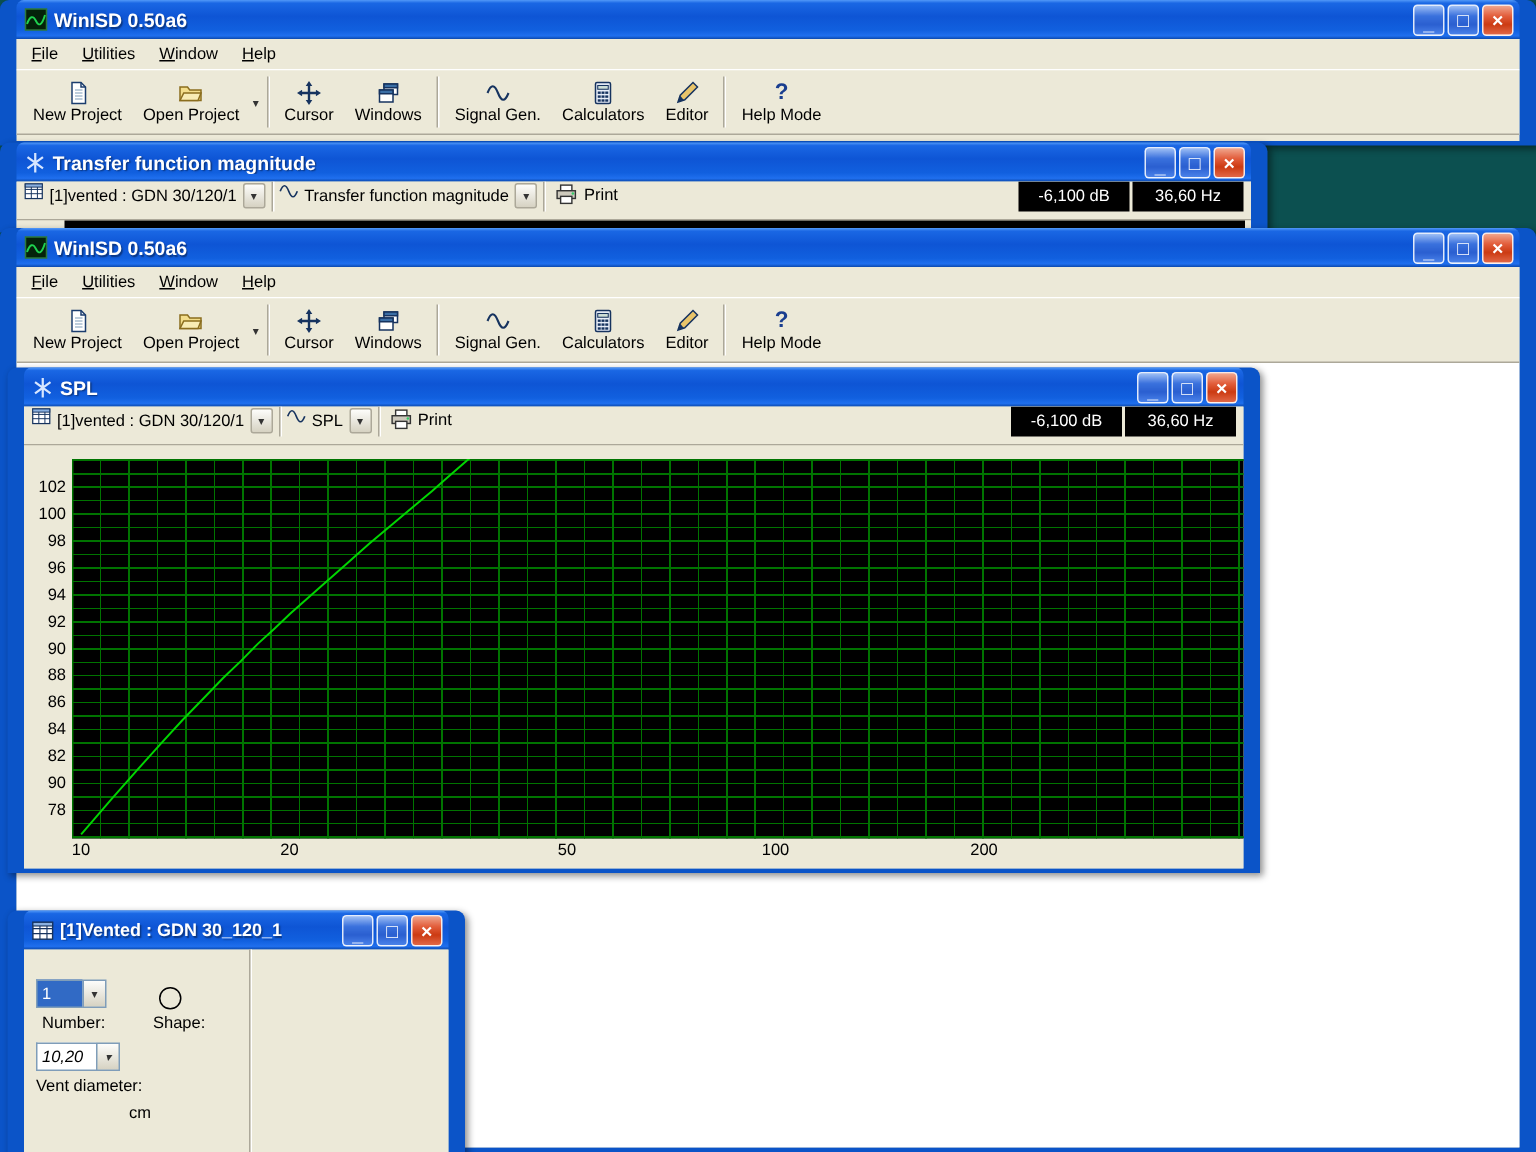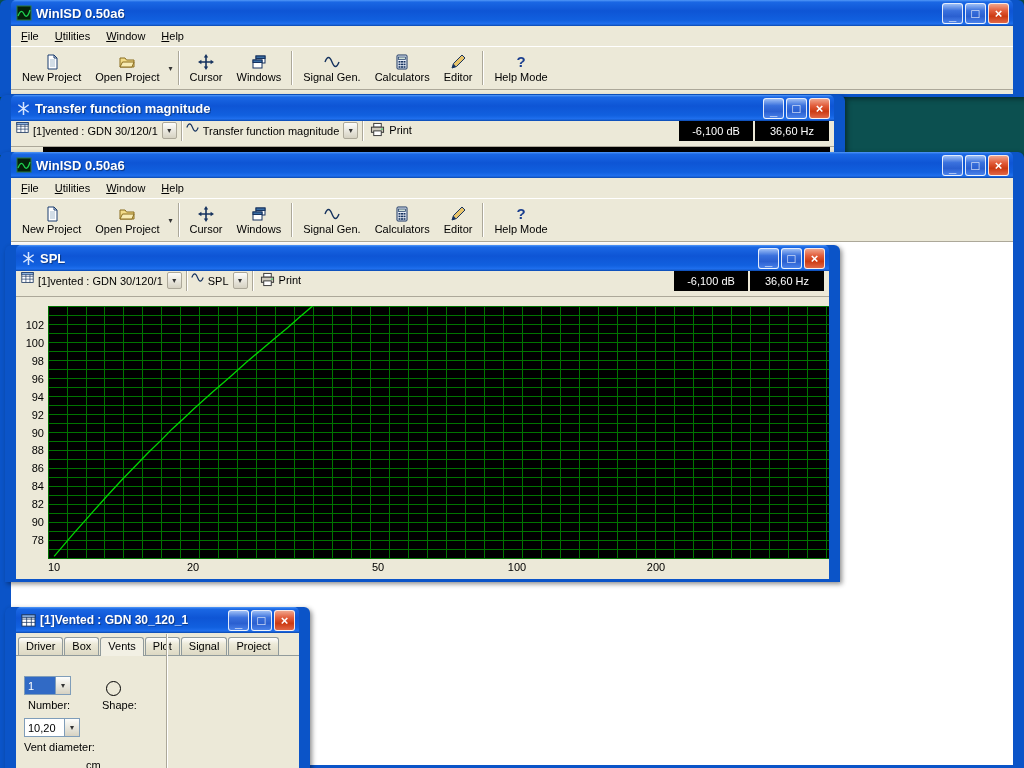--- a/index.html
+++ b/index.html
@@ -483,39 +483,31 @@
           </span>
         <span class="cap-btn">
             <span>□</span>
           </span>
         <span class="cap-btn close">
             <span>×</span>
           </span>
       </span>
     </div>
     <div class="win-body">
-      <div class="tabbar">
-        <span class="tab">Driver</span>
-        <span class="tab">Box</span>
-        <span class="tab active">Vents</span>
-        <span class="tab">Plot</span>
-        <span class="tab">Signal</span>
-        <span class="tab">Project</span>
-      </div>
       <div class="vent-form">
         <div class="vdiv"></div>
         <span class="flabel" style="left:12px;top:6px;">Number:</span>
         <span class="combo-field" style="left:8px;top:20px;width:47px;">
           <span class="cf-value selected">1</span>
           <span class="cf-dd">▾</span>
         </span>
         <span class="flabel" style="left:86px;top:6px;">Shape:</span>
         <span class="shape-circle" style="left:90px;top:25px;"></span>
         <span class="flabel" style="left:8px;top:48px;">Vent diameter:</span>
-        <span class="combo-field" style="left:8px;top:62px;width:56px;">
+        <span class="combo-field" style="left:8px;top:62px;width:56px;font-style:italic;">
           <span class="cf-value">10,20</span>
           <span class="cf-dd">▾</span>
         </span>
         <span class="flabel" style="left:70px;top:66px;">cm</span>
       </div>
     </div>
   </div>
 
 </div>
 

